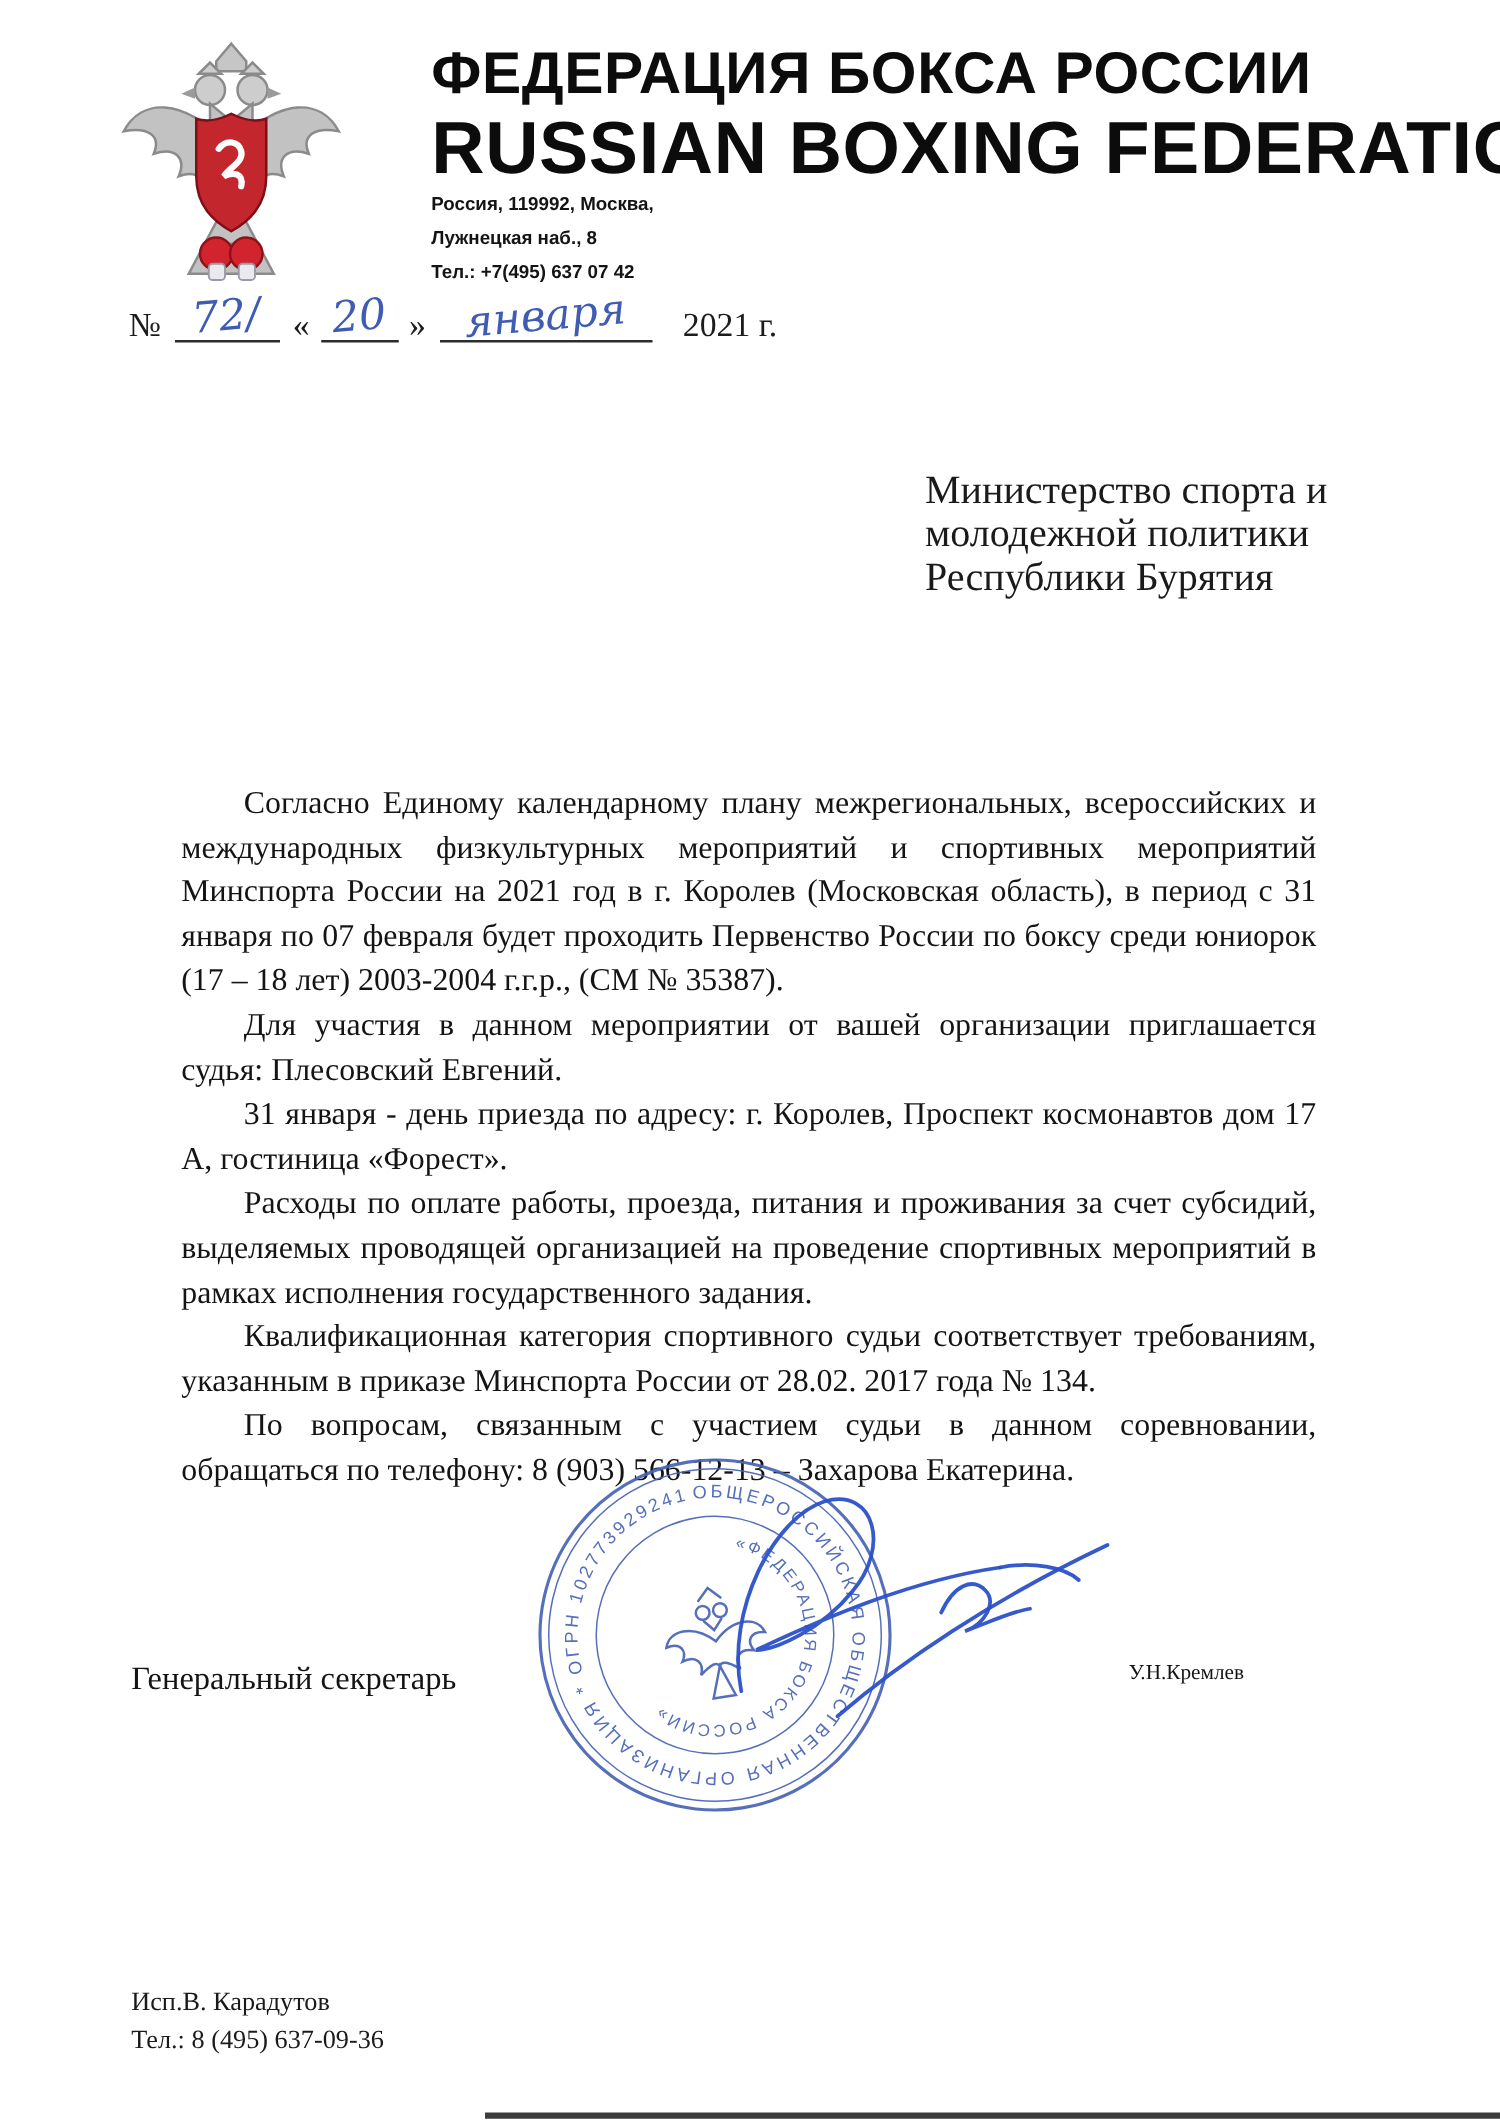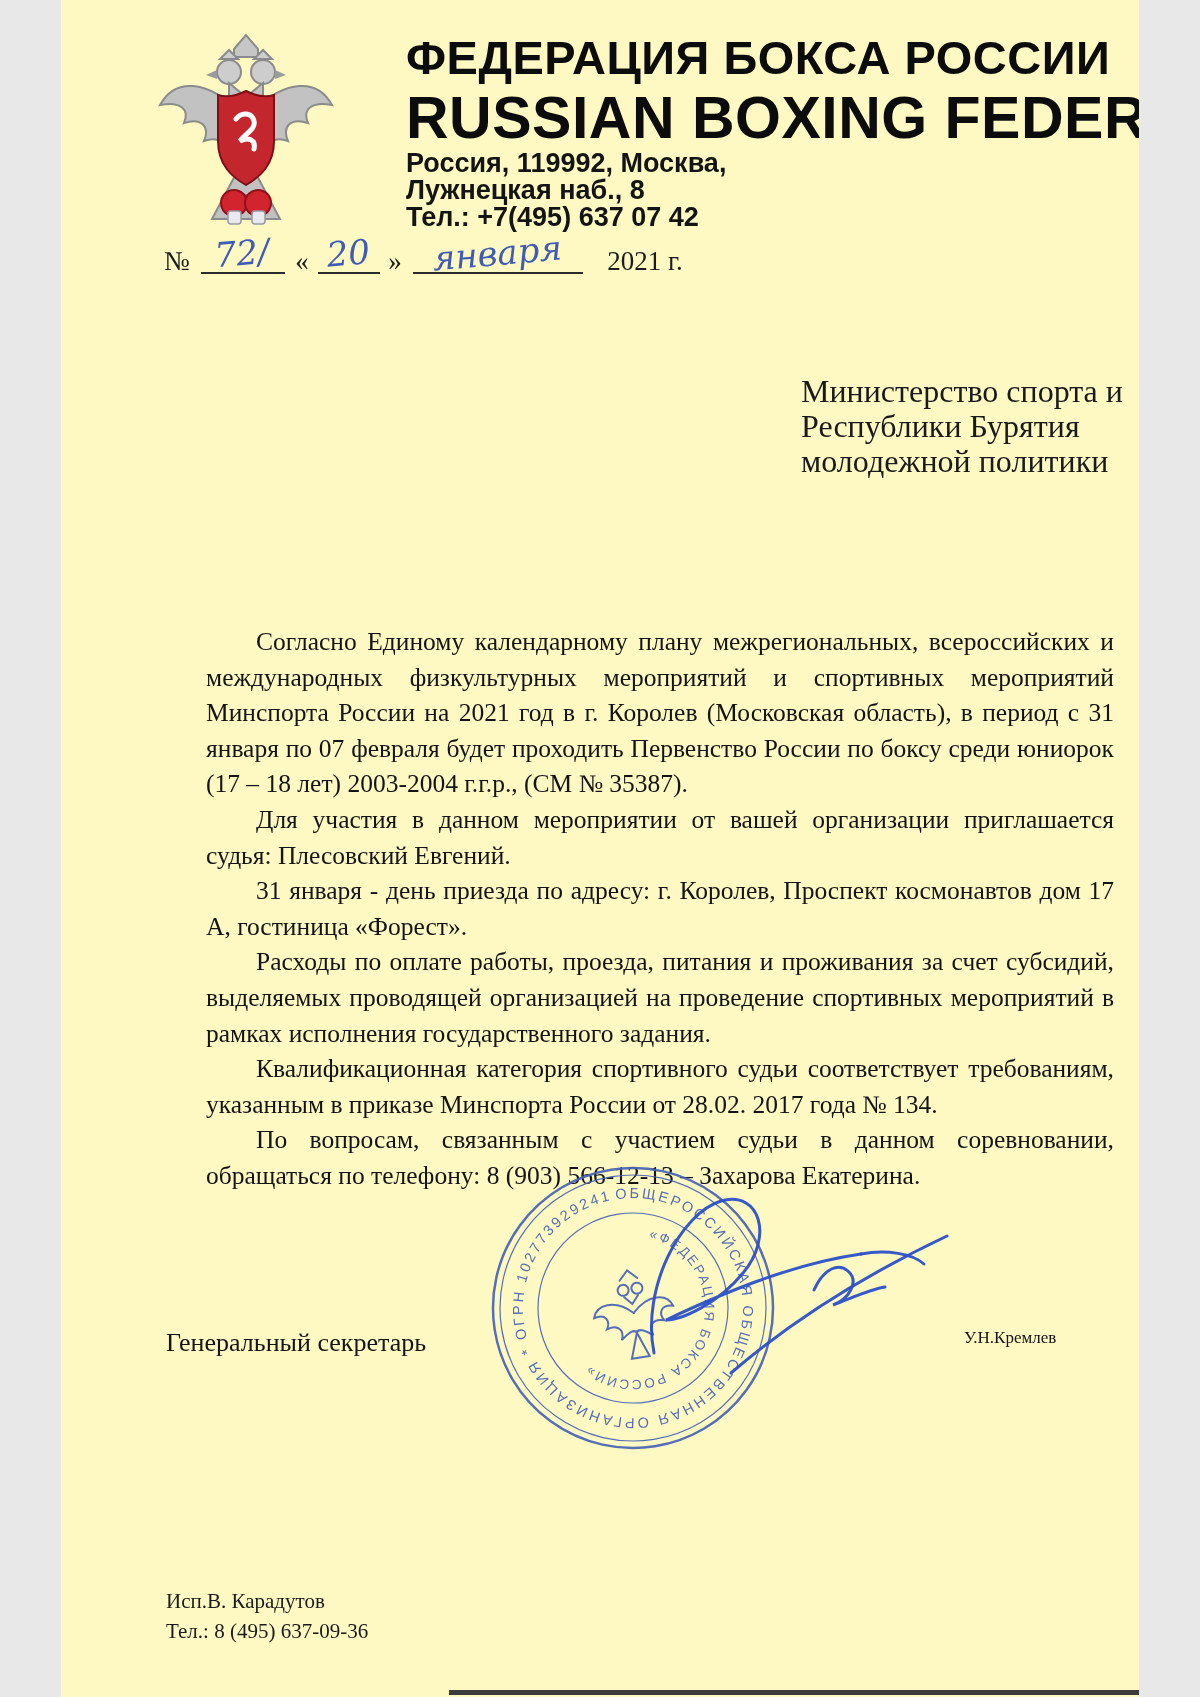--- a/index.html
+++ b/index.html
@@ -1,37 +1,37 @@
 <!DOCTYPE html>
 <html><head>
 <meta charset="utf-8">
 <style>
   html,body { margin:0; padding:0; background:#e8e8e8; }
   .page {
-    position:relative; width:1078px; height:1697px; margin:0 auto;
-    background:#fef9c3; overflow:hidden;
+    position:relative; width:1200px; height:1697px; margin:0 auto;
+    background:#ffffff; overflow:hidden;
     font-family:"Liberation Serif", serif; color:#1c1c1c;
   }
 
   
   .emblem { position:absolute; left:85px; top:26px; width:200px; height:212px; }
   .brand-ru {
     position:absolute; left:345px; top:30px;
     font-family:"Liberation Sans", sans-serif; font-weight:700;
     font-size:47px; letter-spacing:0.5px; color:#0c0c0c; white-space:nowrap;
   }
   .brand-en {
     position:absolute; left:345px; top:84px;
     font-family:"Liberation Sans", sans-serif; font-weight:700;
     font-size:59px; letter-spacing:0.5px; color:#0c0c0c; white-space:nowrap;
   }
   .addr {
     position:absolute; top:150px;
     font-family:"Liberation Sans", sans-serif; font-weight:700;
-    font-size:27px; line-height:27px; color:#141414;
+    font-size:15px; line-height:27px; color:#141414;
   }
   .addr-ru { left:345px; }
   .addr-en { left:772px; }
 
   
   .ref-line { position:absolute; left:103px; top:238px; font-size:27px; white-space:nowrap; }
   .ref-printed { color:#1c1c1c; }
   .write-slot {
     display:inline-block; border-bottom:2px solid #2c2c2c;
     height:34px; text-align:center; vertical-align:baseline; margin:0 4px;
@@ -127,22 +127,22 @@
     <span class="write-slot w-num"><span class="hand">72/</span></span>
     <span class="ref-printed">«</span>
     <span class="write-slot w-day"><span class="hand">20</span></span>
     <span class="ref-printed">»</span>
     <span class="write-slot w-month"><span class="hand">января</span></span>
     <span class="ref-printed year">2021 г.</span>
   </div>
 
   <div class="recipient">
     <div>Министерство спорта и</div>
+    <div>молодежной политики</div>
     <div>Республики Бурятия</div>
-    <div>молодежной политики</div>
   </div>
 
   <div class="body-text">
     <p class="para">Согласно Единому календарному плану межрегиональных, всероссийских и международных физкультурных мероприятий и спортивных мероприятий Минспорта России на 2021 год в г. Королев (Московская область), в период с 31 января по 07 февраля будет проходить Первенство России по боксу среди юниорок (17 – 18 лет) 2003-2004 г.г.р., (СМ № 35387).</p>
     <p class="para">Для участия в данном мероприятии от вашей организации приглашается судья: Плесовский Евгений.</p>
     <p class="para">31 января - день приезда по адресу: г. Королев, Проспект космонавтов дом 17 А, гостиница «Форест».</p>
     <p class="para">Расходы по оплате работы, проезда, питания и проживания за счет субсидий, выделяемых проводящей организацией на проведение спортивных мероприятий в рамках исполнения государственного задания.</p>
     <p class="para">Квалификационная категория спортивного судьи соответствует требованиям, указанным в приказе Минспорта России от 28.02. 2017 года № 134.</p>
     <p class="para">По вопросам, связанным с участием судьи в данном соревновании, обращаться по телефону: 8 (903) 566-12-13 – Захарова Екатерина.</p>
   </div>

